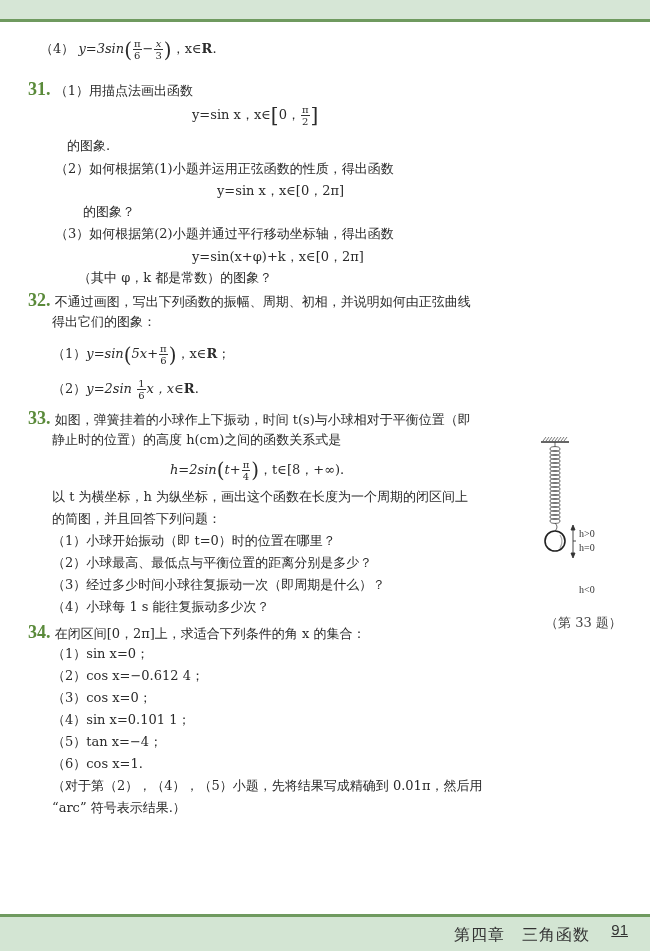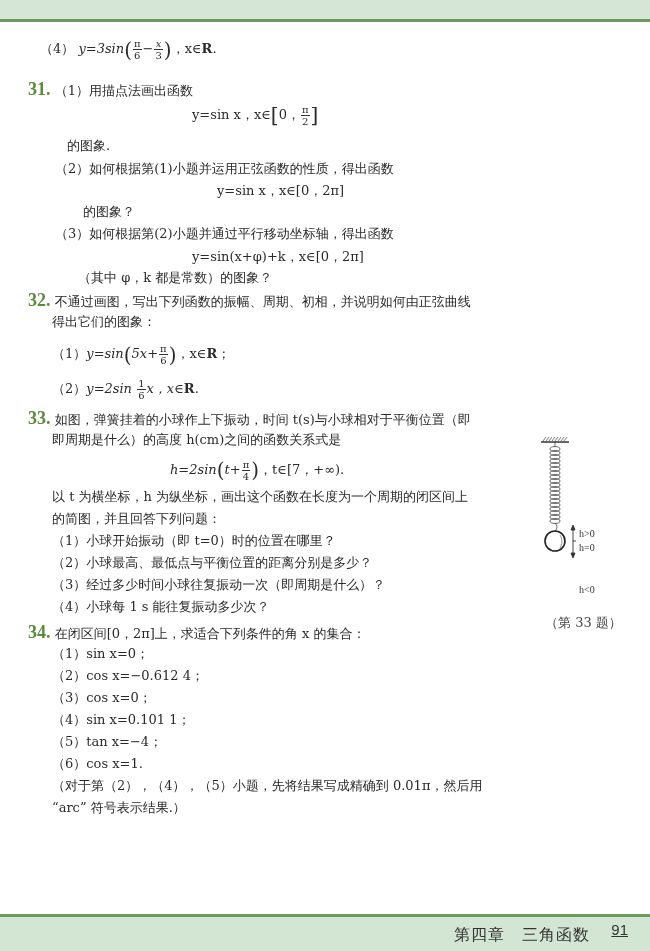--- a/index.html
+++ b/index.html
@@ -104,23 +104,23 @@
   <span>（1）</span><i class="v">y=sin</i><span class="paren">(</span><i class="v">5x+</i><span class="frac"><span class="n">π</span><span class="d">6</span></span><span class="paren">)</span><span>，x∈</span><b class="R">R</b><span>；</span>
 </div>
 <div class="line" style="left:52px; top:378px;">
   <span>（2）</span><i class="v">y=2sin</i> <span class="frac"><span class="n">1</span><span class="d">6</span></span><i class="v">x，x∈</i><b class="R">R</b><span>.</span>
 </div>
 
 <div class="line" style="left:28px; top:410px;">
   <span class="num">33.</span>
   <span>如图，弹簧挂着的小球作上下振动，时间 t(s)与小球相对于平衡位置（即</span>
 </div>
-<div class="line" style="left:52px; top:432px;">即周期是什么）的高度 h(cm)之间的函数关系式是</div>
+<div class="line" style="left:52px; top:432px;">静止时的位置）的高度 h(cm)之间的函数关系式是</div>
 <div class="eq" style="left:170px; top:458px;">
-  <i class="v">h=2sin</i><span class="paren">(</span><i class="v">t+</i><span class="frac"><span class="n">π</span><span class="d">4</span></span><span class="paren">)</span><span>，t∈[7，+∞).</span>
+  <i class="v">h=2sin</i><span class="paren">(</span><i class="v">t+</i><span class="frac"><span class="n">π</span><span class="d">4</span></span><span class="paren">)</span><span>，t∈[8，+∞).</span>
 </div>
 <div class="line" style="left:52px; top:489px;">以 t 为横坐标，h 为纵坐标，画出这个函数在长度为一个周期的闭区间上</div>
 <div class="line" style="left:52px; top:511px;">的简图，并且回答下列问题：</div>
 <div class="line" style="left:52px; top:533px;">（1）小球开始振动（即 t=0）时的位置在哪里？</div>
 <div class="line" style="left:52px; top:555px;">（2）小球最高、最低点与平衡位置的距离分别是多少？</div>
 <div class="line" style="left:52px; top:577px;">（3）经过多少时间小球往复振动一次（即周期是什么）？</div>
 <div class="line" style="left:52px; top:599px;">（4）小球每 1 s 能往复振动多少次？</div>
 
 <svg class="figure" viewBox="0 0 90 150">
   <g>

